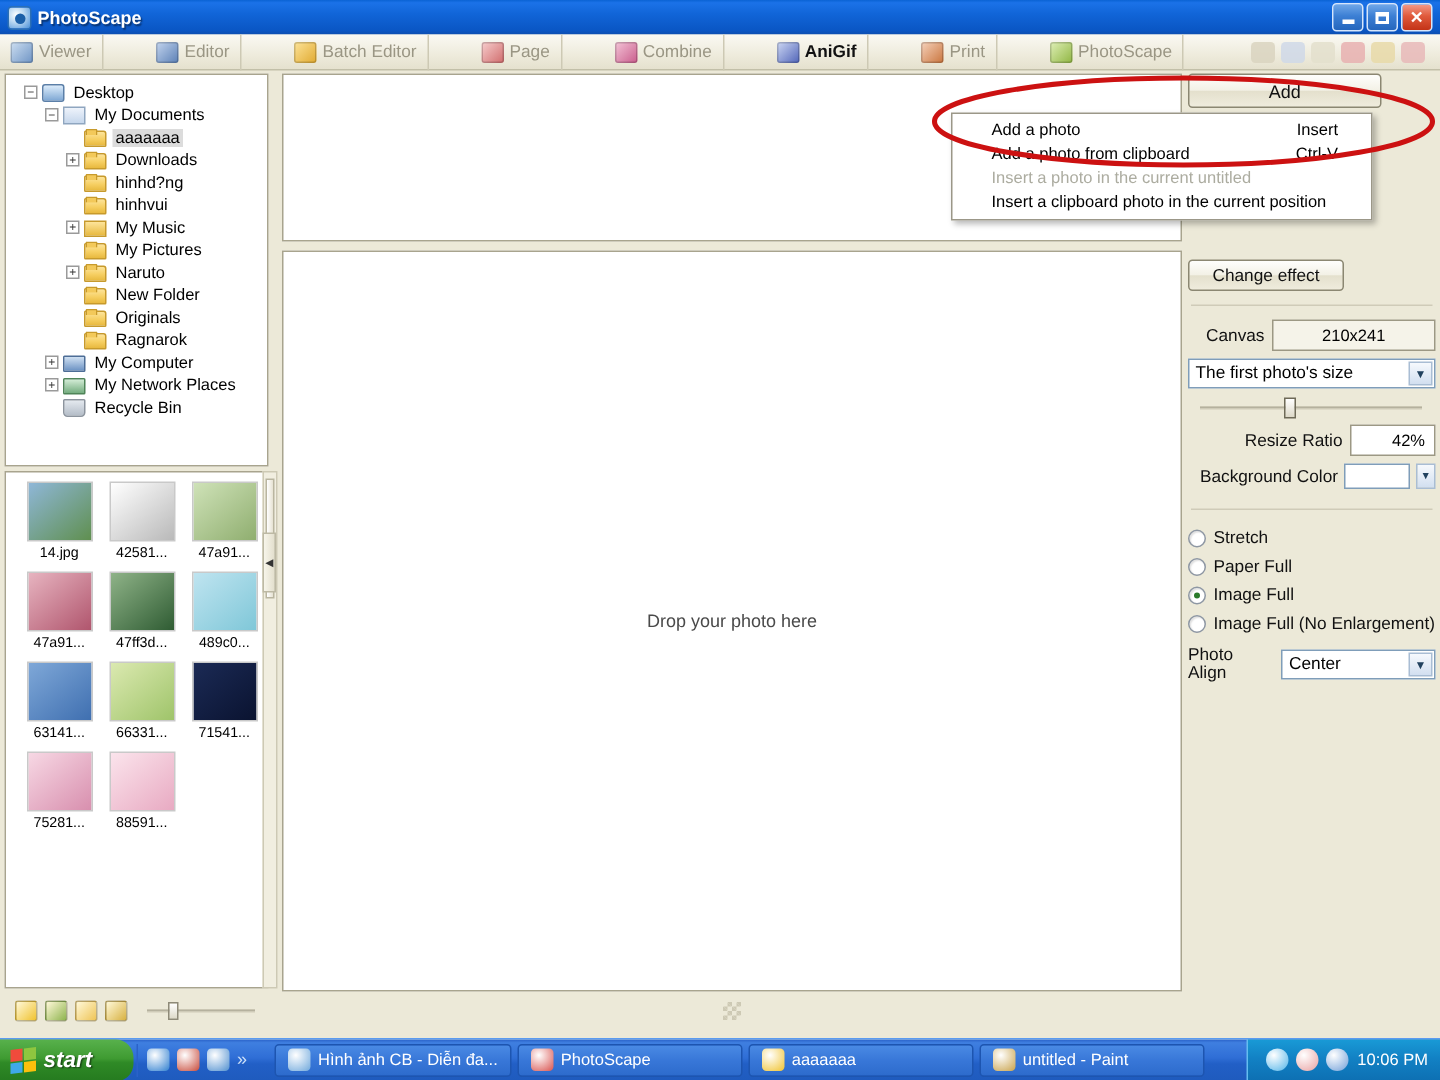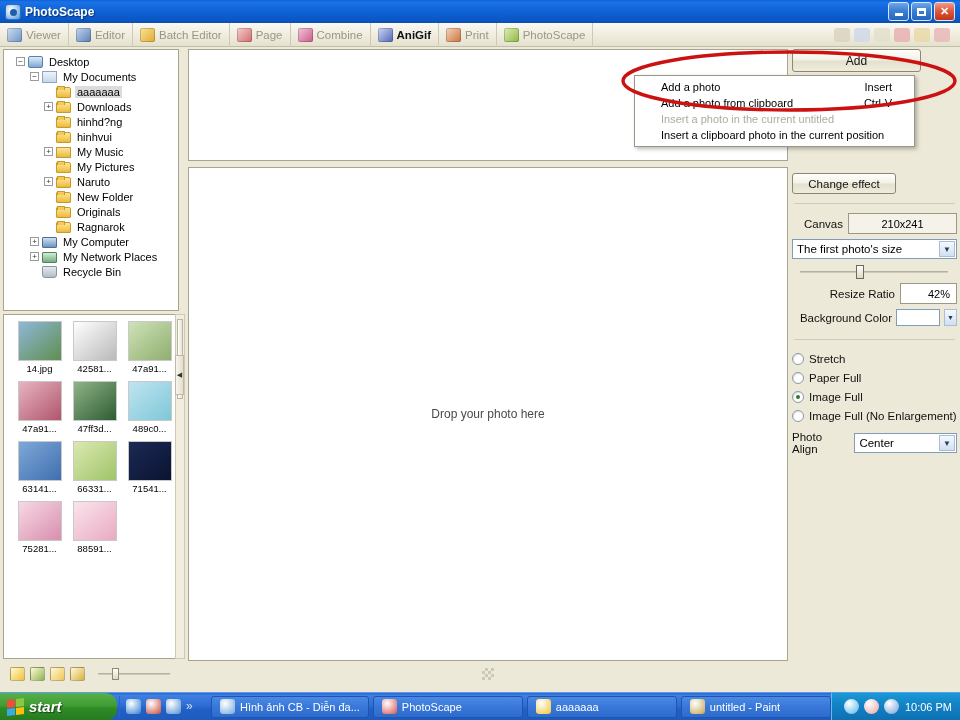--- a/index.html
+++ b/index.html
@@ -225,21 +225,21 @@
   
   .annot { position: absolute; left: 618px; top: 48px; z-index: 60; pointer-events: none; }
 
   
   .taskbar {
     position: absolute; left: 0; top: 692px; width: 960px; height: 28px;
     background: linear-gradient(to bottom,#2a62c9 0%,#3f7fe0 8%,#2f6ed6 45%,#225fc6 60%,#1f5bbe 100%);
     border-top: 1px solid #5b9bf0; display: flex; align-items: center;
   }
   .startbtn {
-    width: 117px; height: 28px; display: flex; align-items: center; gap: 5px;
+    width: 89px; height: 28px; display: flex; align-items: center; gap: 5px;
     padding-left: 7px; color: #fff; font-weight: bold; font-style: italic; font-size: 15px;
     text-shadow: 1px 1px 1px rgba(0,0,0,.5);
     background: linear-gradient(to bottom,#58b14c 0%,#3f9b32 45%,#2f8a26 55%,#257a1f 100%);
     border-radius: 0 12px 12px 0; flex: none;
   }
   .flag { width: 17px; height: 16px; display: grid; grid-template-columns: 1fr 1fr; grid-template-rows: 1fr 1fr; gap: 1px; transform: skewY(-7deg); flex: none; }
   .flag i { display: block; }
   .quick {
     display: flex; align-items: center; gap: 5px; padding: 0 6px; height: 22px;
     border-left: 1px solid #2a62c9; margin-left: 2px;
@@ -273,21 +273,21 @@
           <div class="bar"></div>
         </div>
       <div class="win-btn">
           <div class="sq"></div>
         </div>
       <div class="win-btn close">✕</div>
     </div>
   </div>
 
   <div class="tabbar">
-    <div id="tabs-host" style="display:flex;align-items:center;">
+    <div id="tabs-host" style="display:flex;align-items:center;gap:28px;">
         <div class="tab">
           <span class="tab-ico" style="background:linear-gradient(135deg,#cfe0f2,#6d93c4)"></span>
           <span>Viewer</span>
         </div>
         <div class="tab">
           <span class="tab-ico" style="background:linear-gradient(135deg,#c5d6ef,#5a7fb5)"></span>
           <span>Editor</span>
         </div>
         <div class="tab">
           <span class="tab-ico" style="background:linear-gradient(135deg,#fde49a,#e0a92f)"></span>

